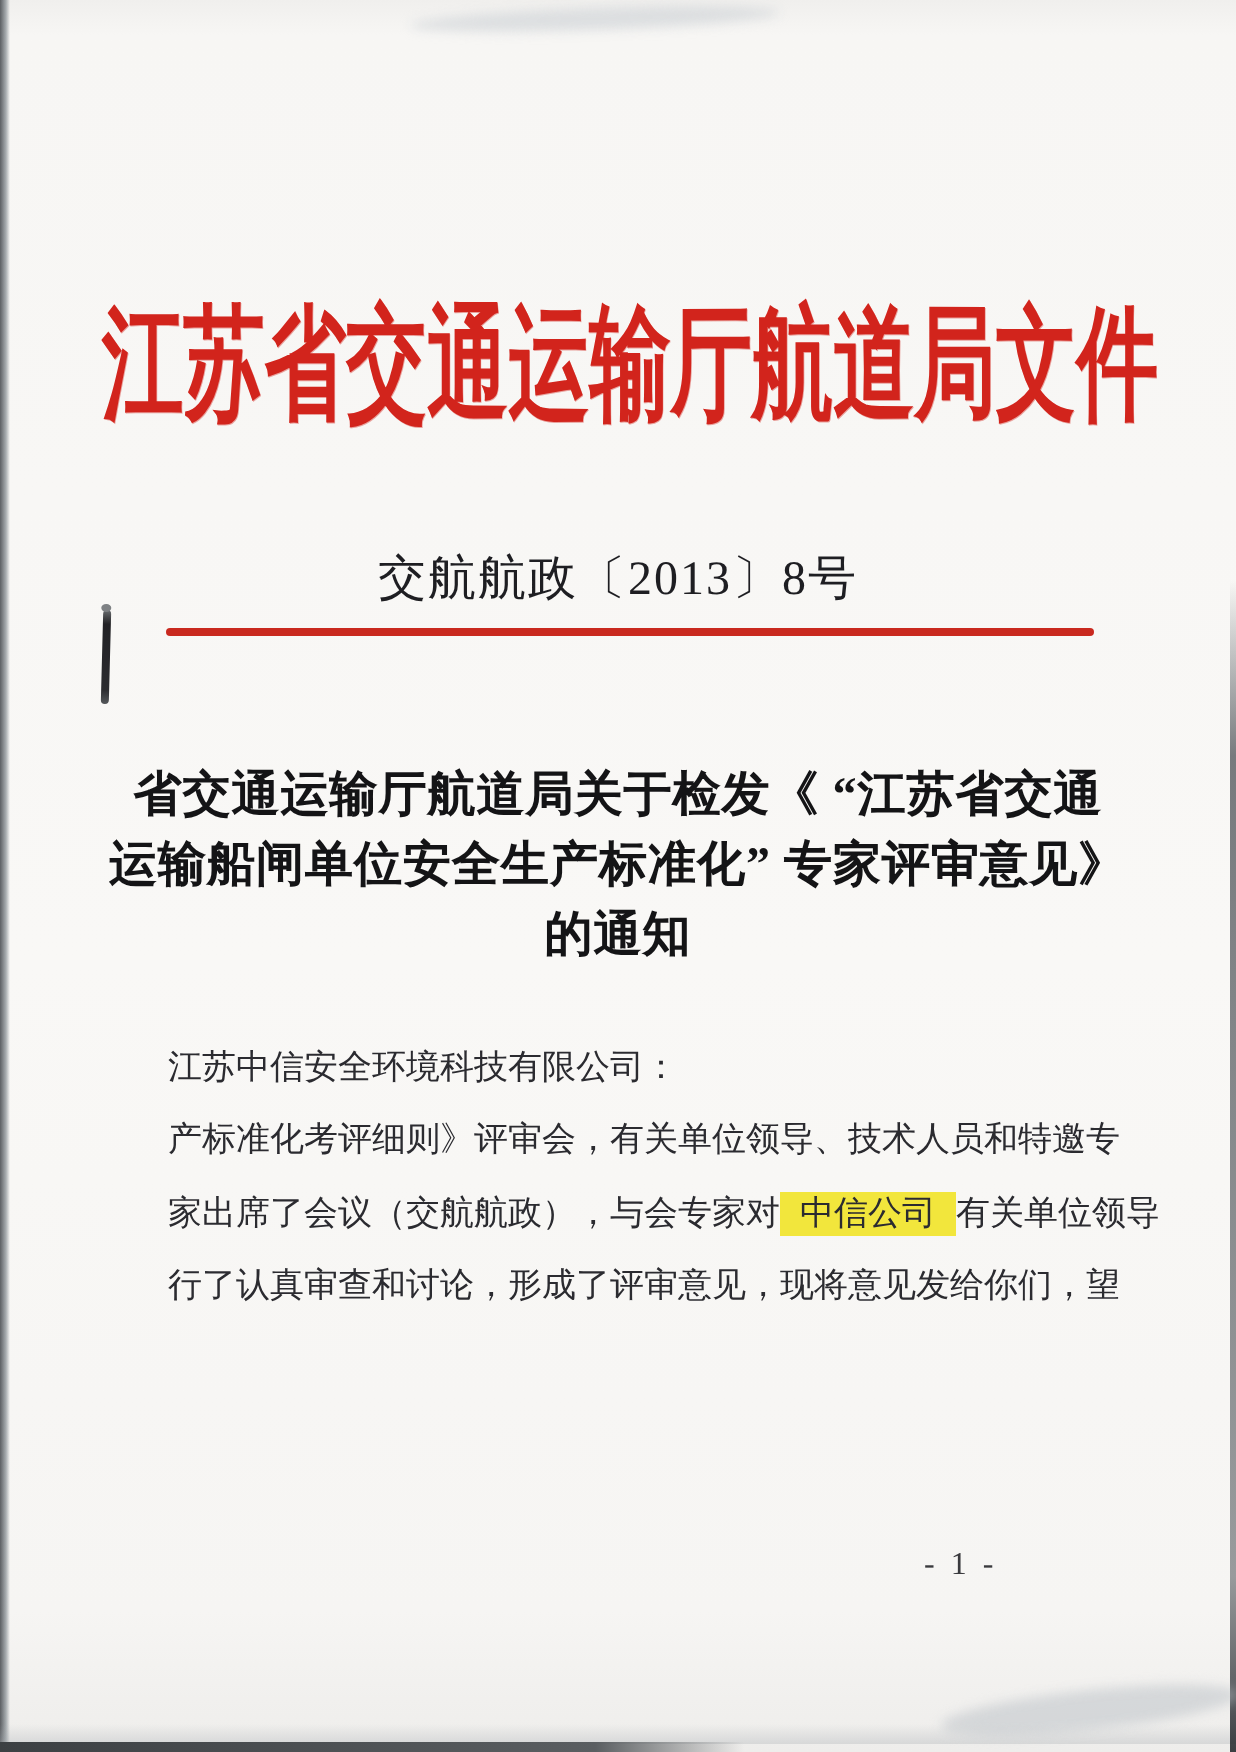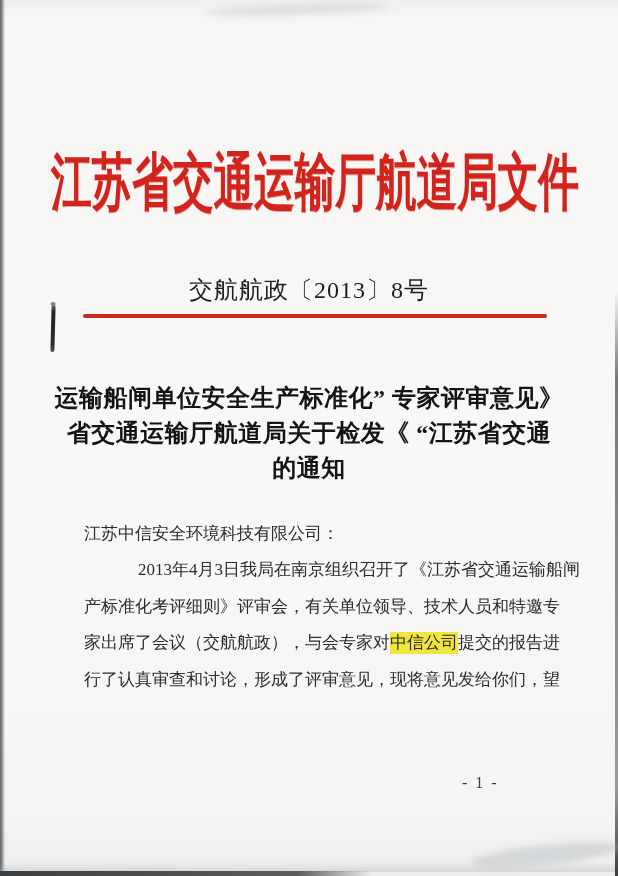--- a/index.html
+++ b/index.html
@@ -110,21 +110,21 @@
     font-size: 17px;
     line-height: 36.4px;
     color: var(--text-black, #2b2b30);
     letter-spacing: 0px;
   }
   .body-line { white-space: nowrap; }
   .body-line.indent { text-indent: 54px; }
   mark.hl {
     background: var(--highlight-yellow, #f2e63c);
     color: inherit;
-    padding: 1px 0 2px;
+    padding: 1px 10px 2px;
   }
 
   .page-number {
     position: absolute; left: 462px; top: 774px;
     font-size: 16px;
     letter-spacing: 2px;
     color: #3a3a3e;
   }
 </style>
 </head>
@@ -137,35 +137,32 @@
 
   <div class="header-title">
     <span>江苏省交通运输厅航道局文件</span>
   </div>
 
   <div class="doc-number">交航航政〔2013〕8号</div>
 
   <div class="red-divider"></div>
 
   <div class="notice-title">
+    <div>省交通运输厅航道局关于检发《 “江苏省交通</div>
     <div>运输船闸单位安全生产标准化” 专家评审意见》</div>
-    <div>省交通运输厅航道局关于检发《 “江苏省交通</div>
     <div>的通知</div>
   </div>
 
   <div class="body-text">
     <div class="body-line">江苏中信安全环境科技有限公司：</div>
-    <div class="body-line indent">
-      <span>2013年4月3日我局在南京组织召开了《江苏省交通运输船闸</span>
-    </div>
     <div class="body-line">
       <span>产标准化考评细则》评审会，有关单位领导、技术人员和特邀专</span>
     </div>
     <div class="body-line">
-      <span>家出席了会议（交航航政），与会专家对</span><mark class="hl">中信公司</mark><span>提交的报告进</span>
+      <span>家出席了会议（交航航政），与会专家对</span><mark class="hl">中信公司</mark><span>有关单位领导</span>
     </div>
     <div class="body-line">
       <span>行了认真审查和讨论，形成了评审意见，现将意见发给你们，望</span>
     </div>
   </div>
 
   <div class="page-number">- 1 -</div>
 
   <div class="edge-left"></div>
   <div class="edge-bottom-shadow"></div>

